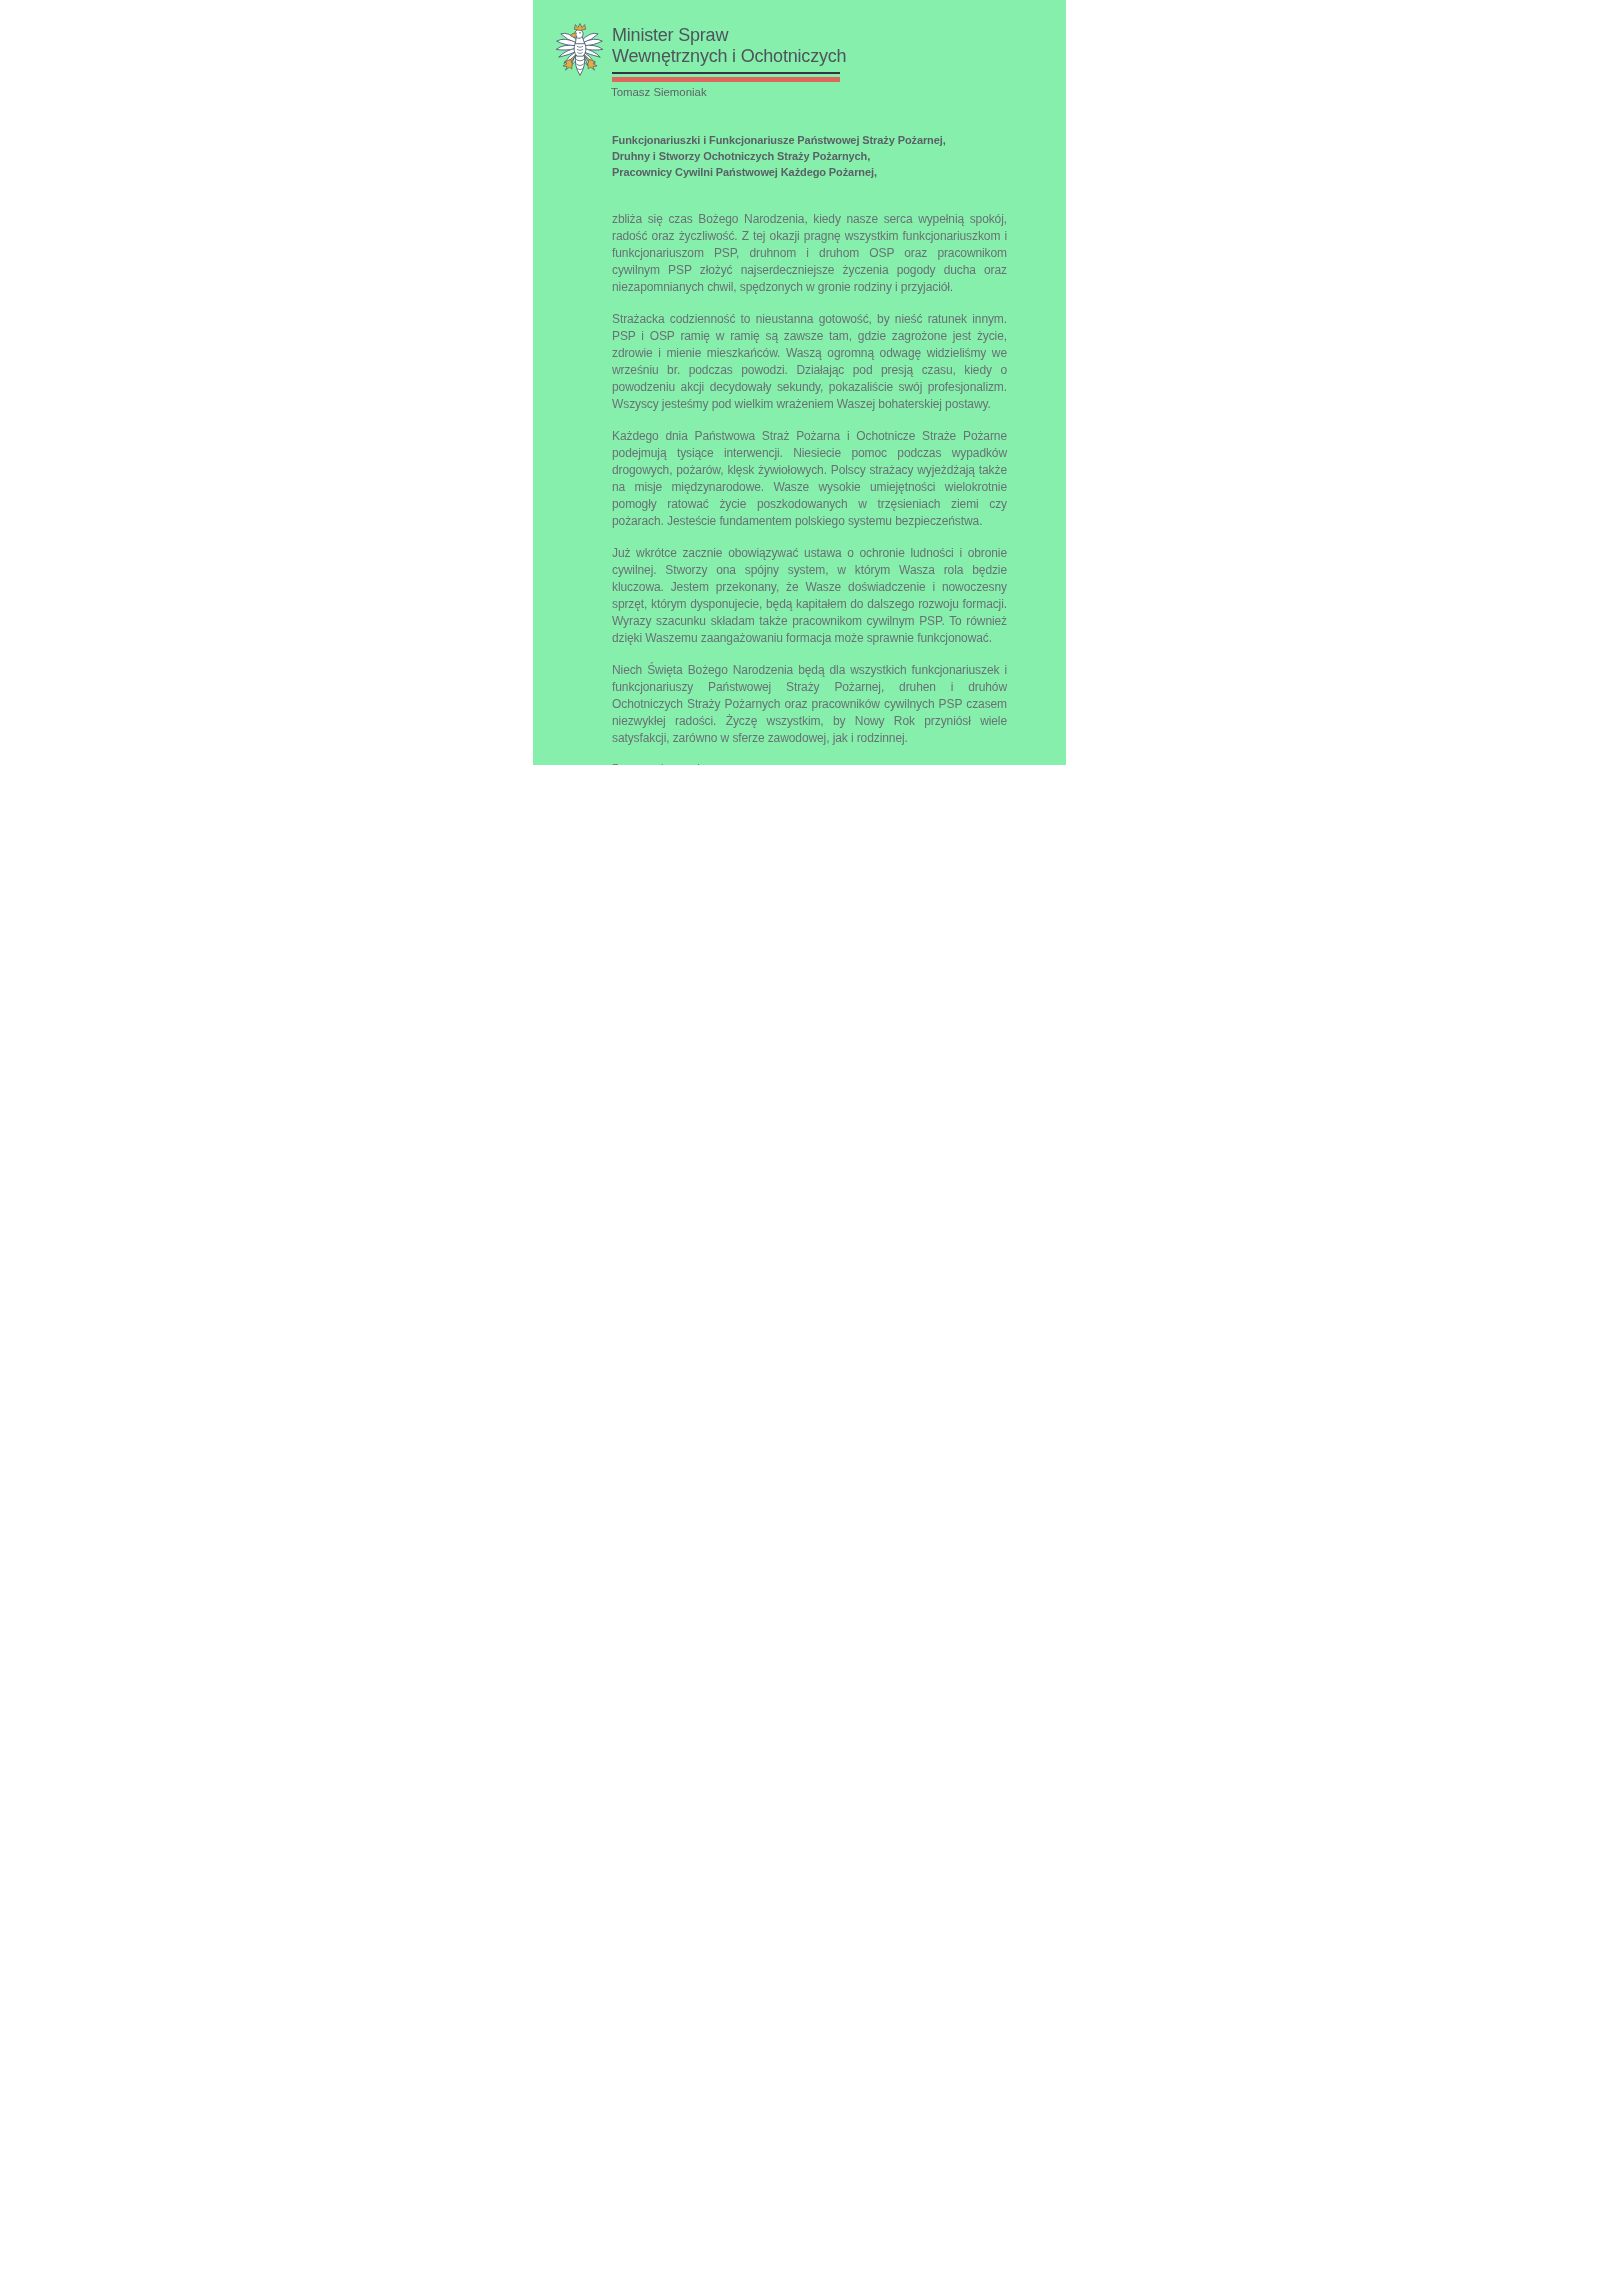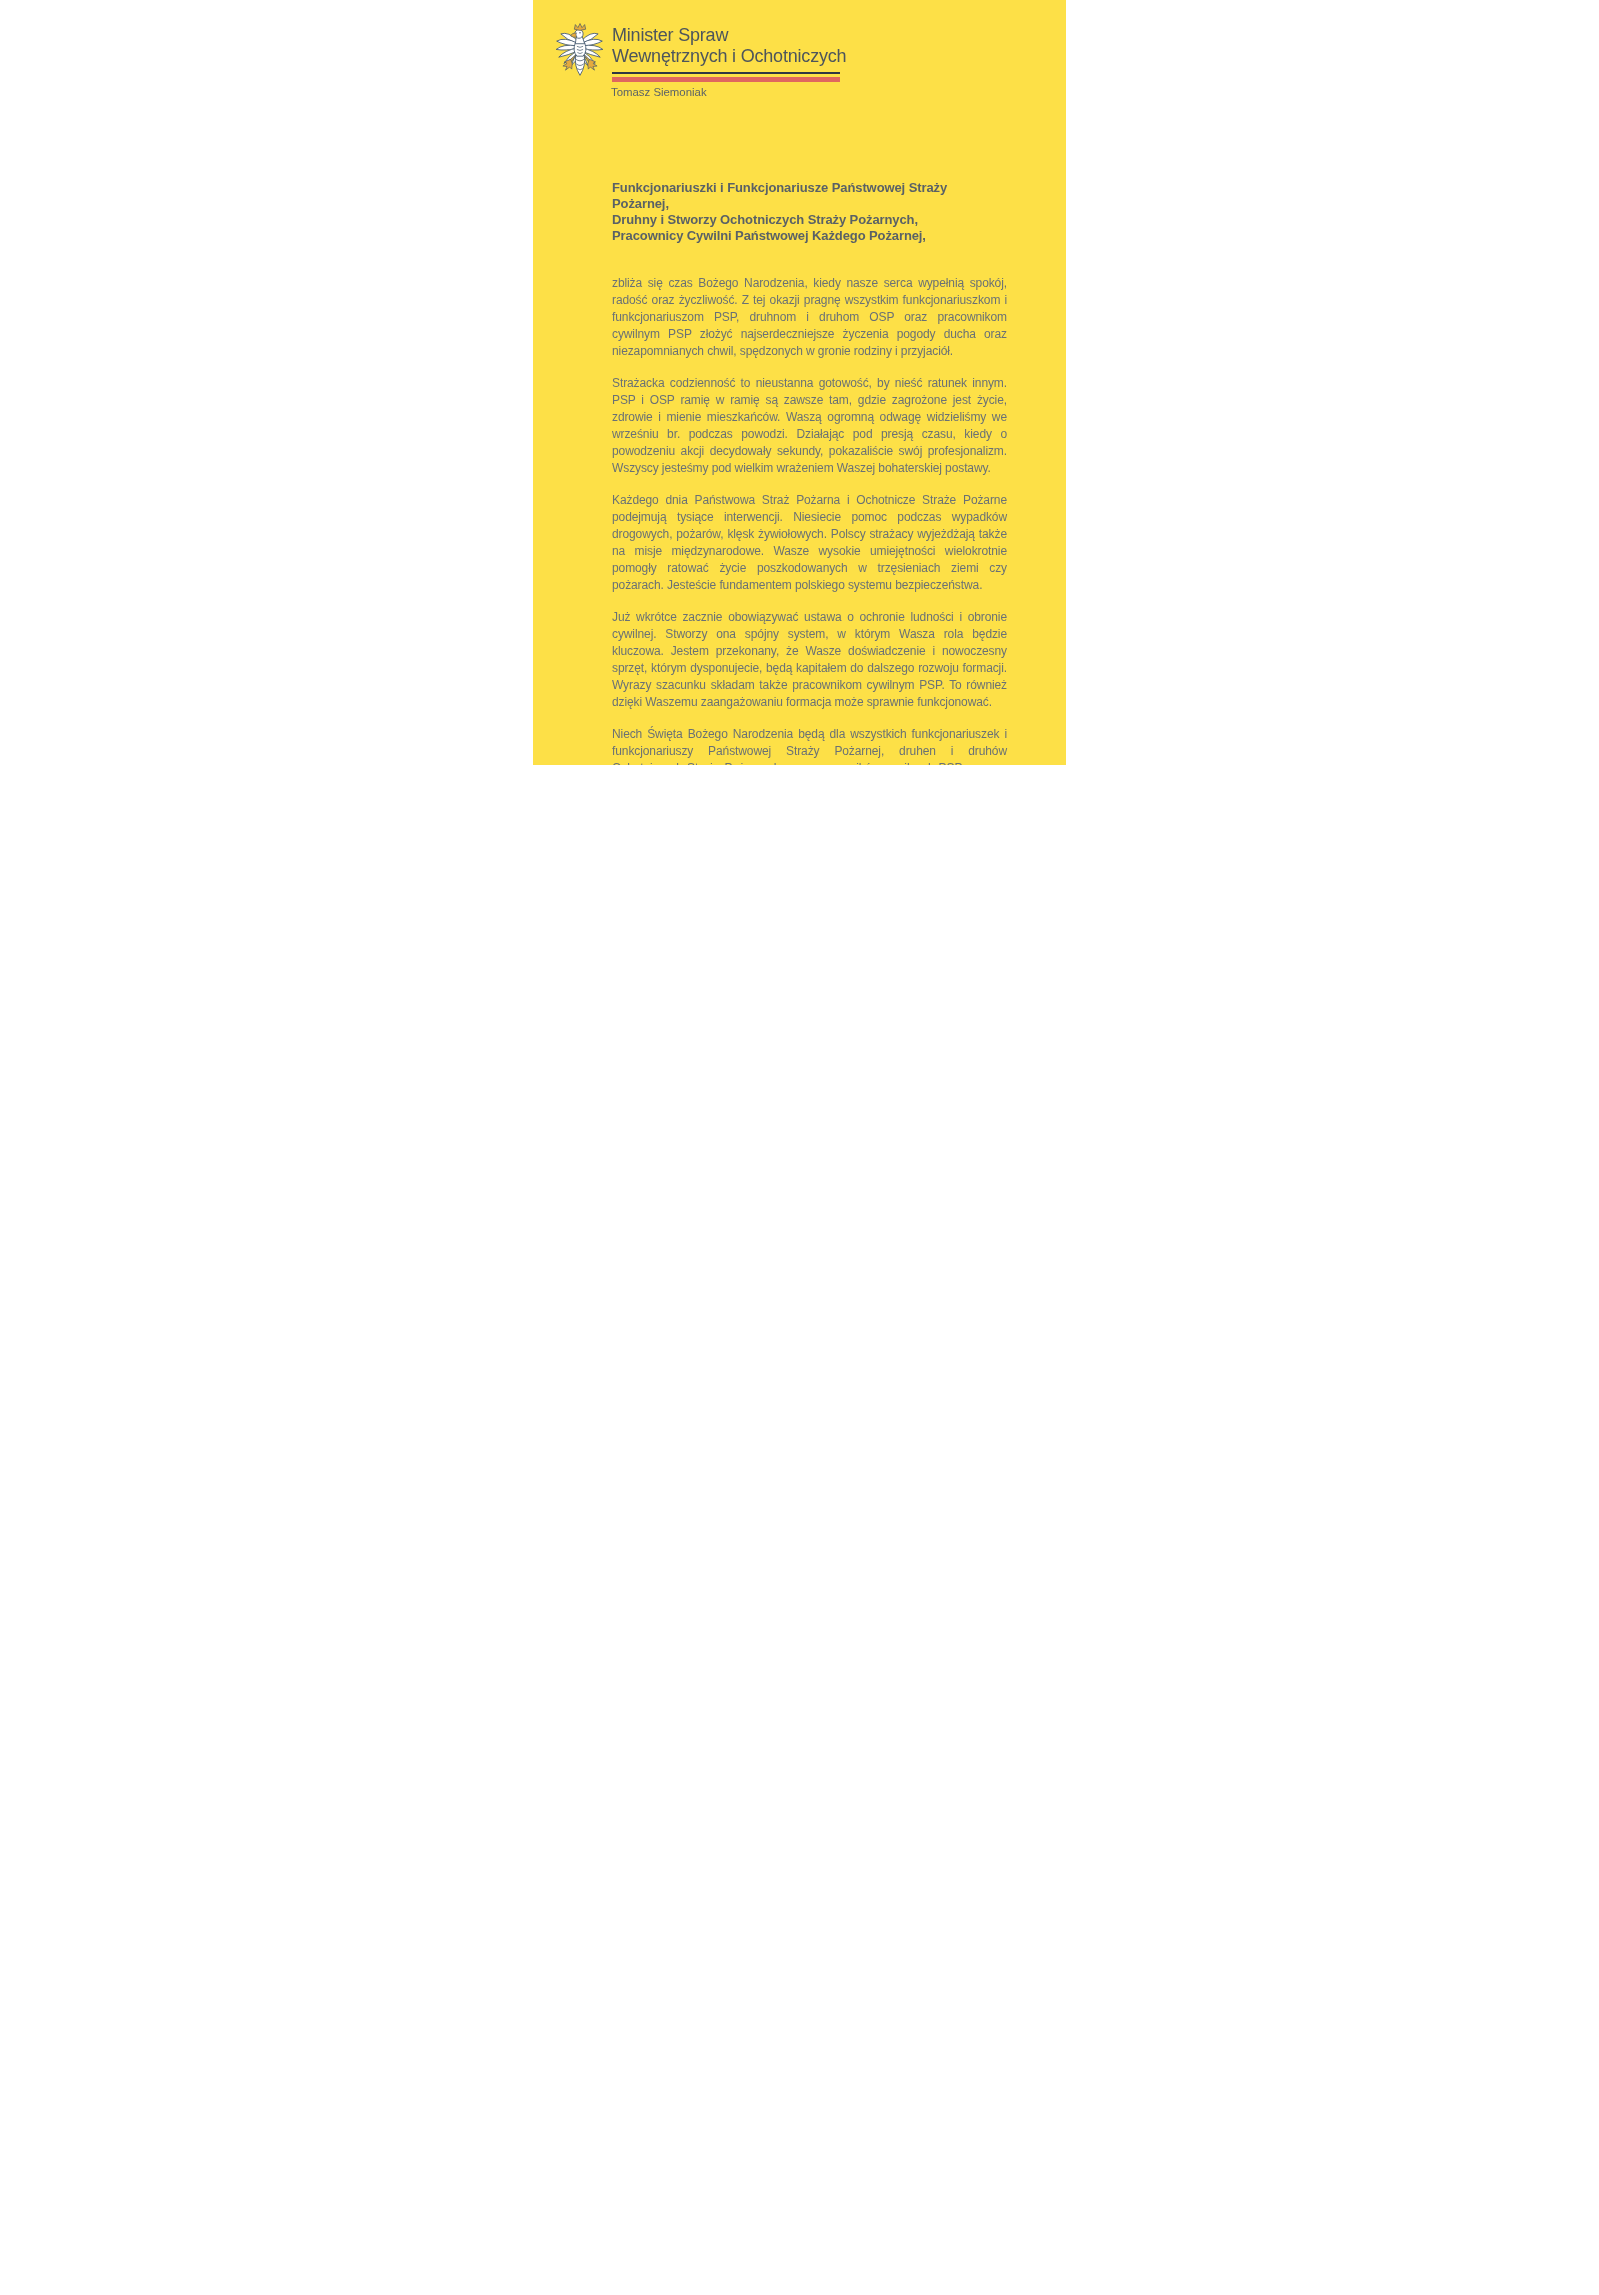--- a/index.html
+++ b/index.html
@@ -6,21 +6,21 @@
   html, body {
     margin: 0;
     padding: 0;
     background: #ffffff;
   }
   .page {
     position: relative;
     width: 533px;
     height: 765px;
     margin: 0 auto;
-    background: #fde047;
+    background: #86efac;
     font-family: "Liberation Sans", sans-serif;
     overflow: hidden;
   }
   
   .emblem {
     position: absolute;
     left: 20.7px;
     top: 23px;
     width: 52px;
     height: 57px;
@@ -61,25 +61,24 @@
   
   .letter {
     position: absolute;
     left: 79px;
     top: 132px;
     width: 395px;
     color: #6a7175;
   }
   .salutation {
     font-weight: 700;
-    font-size: 13px;
+    font-size: 11px;
     line-height: 16px;
     color: #5a6166;
     letter-spacing: -0.1px;
-    margin-top: 48px;
   }
   .body-paragraphs {
     margin-top: 31px;
   }
   .body-paragraphs p {
     margin: 0 0 15px 0;
     font-size: 12px;
     line-height: 17px;
     text-align: justify;
     letter-spacing: -0.1px;

